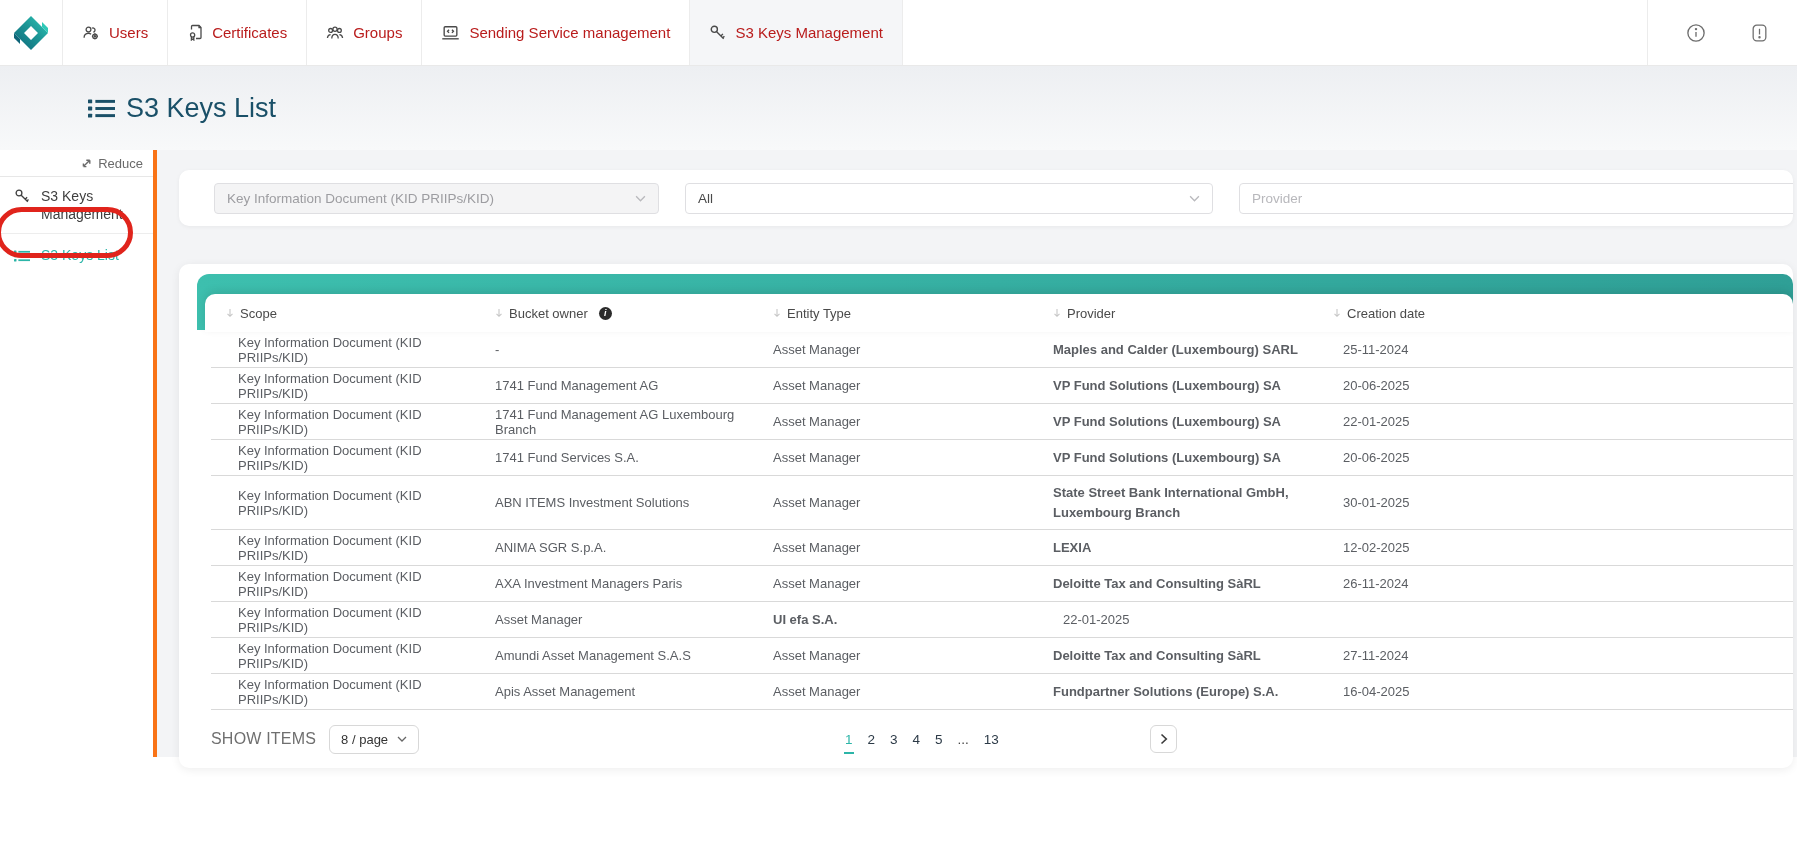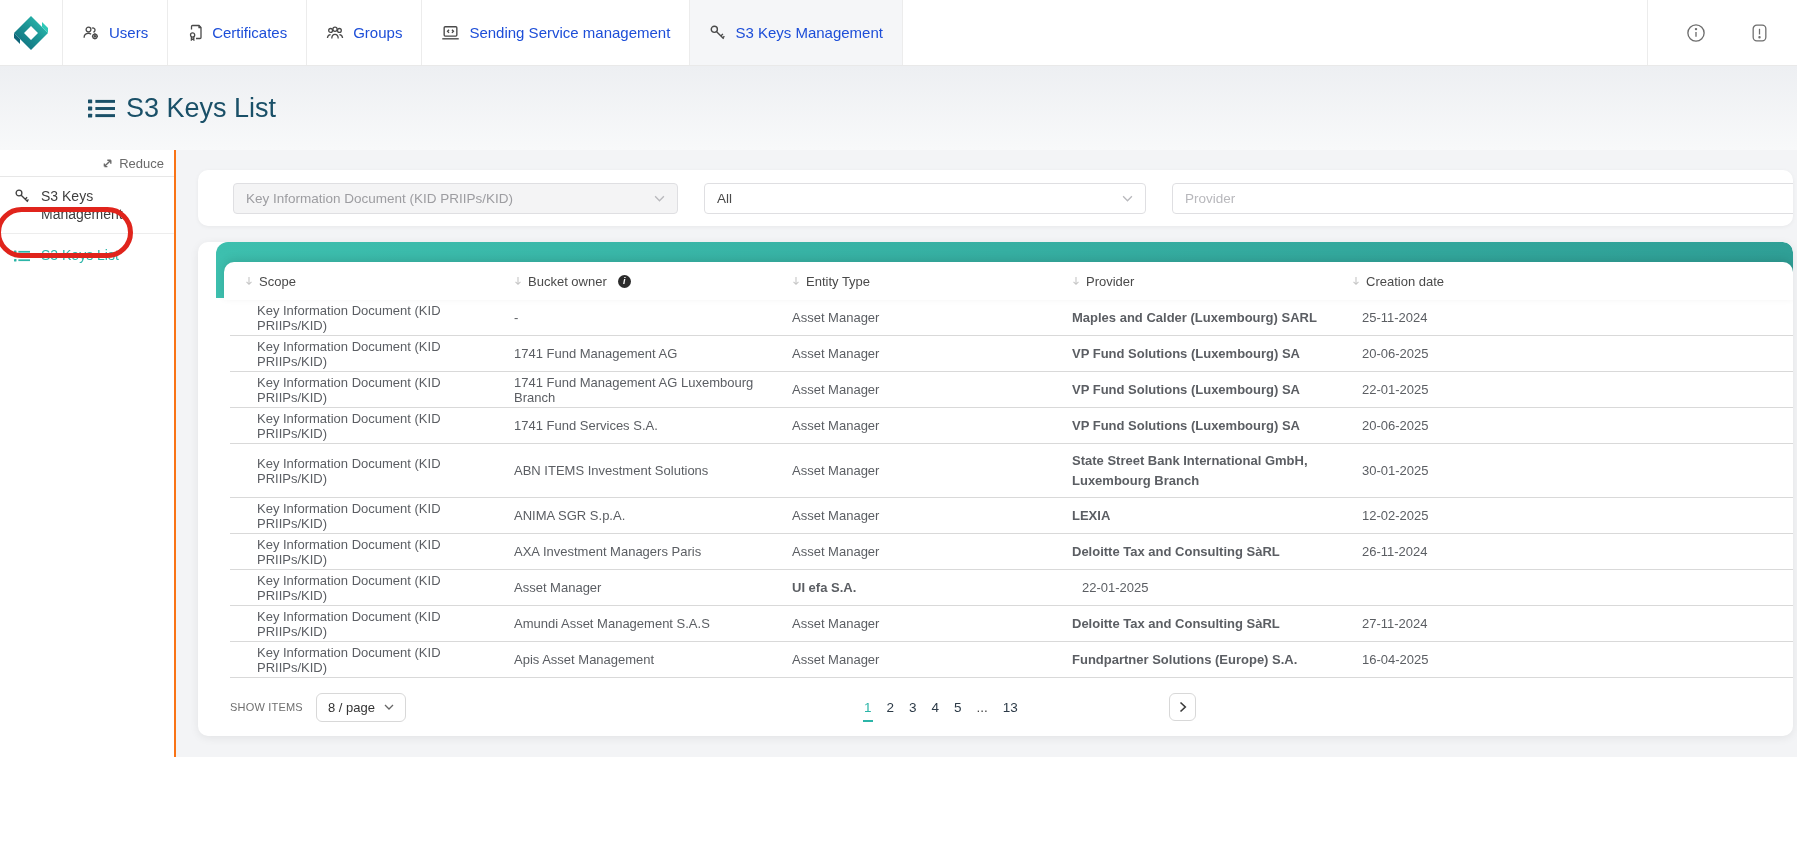--- a/index.html
+++ b/index.html
@@ -5,35 +5,35 @@
   * { margin:0; padding:0; box-sizing:border-box; }
   html,body { width:1797px; height:867px; overflow:hidden; background:#fff;
     font-family:"Liberation Sans", sans-serif; }
 
   
   .topnav { height:66px; display:flex; align-items:stretch; background:#fff;
     border-bottom:1px solid #e9e9e9; }
   .logo-box { width:63px; display:flex; align-items:center; justify-content:center;
     border-right:1px solid #ececec; }
   .tab { display:flex; align-items:center; gap:9px; padding:0 19px; font-size:15px;
-    color:#1d4ed8; border-right:1px solid #ececec; cursor:pointer; white-space:nowrap; }
+    color:#b91c1c; border-right:1px solid #ececec; cursor:pointer; white-space:nowrap; }
   .tab svg { stroke:#4a4a4a; fill:none; stroke-width:1.3; }
   .tab.active { background:#f5f6f8; }
   .nav-right { margin-left:auto; display:flex; align-items:center; gap:44px;
     padding:0 28px 0 38px; border-left:1px solid #ececec; }
   .nav-right svg { stroke:#6d6d6d; fill:none; stroke-width:1.2; }
 
   
   .page-header { height:84px; display:flex; align-items:center; gap:11px;
     padding-left:88px; background:linear-gradient(180deg,#edeff2 0%,#f8f9fa 100%); }
   .page-title { font-size:27px; color:#1a5068; font-weight:500; }
 
   
   .content { display:flex; height:607px; background:#f3f4f6; }
-  .sidebar { width:176px; background:#fff; border-right:2px solid #f97316; position:relative; }
+  .sidebar { width:157px; background:#fff; border-right:4px solid #f97316; position:relative; }
   .reduce-row { height:27px; display:flex; align-items:center; justify-content:flex-end;
     gap:5px; padding-right:10px; font-size:13px; color:#6a6a6a;
     border-bottom:1px solid #e7e7e7; cursor:pointer; }
   .reduce-row svg { stroke:#6a6a6a; fill:none; stroke-width:1.4; }
   .side-item { display:flex; gap:11px; padding:10px 8px 10px 14px; font-size:14px;
     color:#3f3f3f; border-bottom:1px solid #ededed; line-height:1.3; cursor:pointer; }
   .side-item svg { flex:0 0 auto; margin-top:1px; }
   .side-item .key-ic { stroke:#3f3f3f; fill:none; stroke-width:1.3; }
   .side-item.active { color:#2cb5a8; border-bottom:none; align-items:center; padding-top:12px; }
   .red-ring { position:absolute; left:-4px; top:57px; width:137px; height:51px;
@@ -42,28 +42,28 @@
   .main { flex:1; padding:20px 0 0 22px; }
 
   
   .filter-card { height:56px; margin-right:4px; background:#fff; border-radius:10px;
     box-shadow:0 1px 4px rgba(0,0,0,.05); display:flex; align-items:center;
     padding-left:35px; gap:26px; overflow:hidden; }
   .select { height:31px; border:1px solid #dfdfe2; border-radius:4px; display:flex;
     align-items:center; justify-content:space-between; padding:0 12px; font-size:13.5px;
     cursor:pointer; background:#fff; }
   .select.disabled { background:#f4f4f5; color:#9d9da1; width:445px; }
-  .select.white { color:#4a4a4a; width:442px; }
+  .select.white { color:#4a4a4a; width:528px; }
   .provider-input { flex:1; height:31px; border:1px solid #dfdfe2; border-radius:4px;
     padding:0 12px; font-size:13.5px; color:#4a4a4a; margin-right:-14px; outline:none; }
   .provider-input::placeholder { color:#b8b8bc; }
 
   
-  .table-card { margin-top:16px; margin-right:4px; background:#fff; border-radius:10px;
-    box-shadow:0 2px 10px rgba(0,0,0,.07); overflow:hidden; }
+  .table-card { margin-top:38px; margin-right:4px; background:#fff; border-radius:10px;
+    box-shadow:0 2px 10px rgba(0,0,0,.07); padding-top:10px; overflow:hidden; }
   .teal-band { margin-left:18px; height:56px; border-radius:12px 10px 0 0;
     background:linear-gradient(90deg,#3dbfae 0%,#2f9f96 100%); position:relative; }
   .header-row { position:absolute; left:8px; right:0; top:20px; height:38px;
     background:#fff; border-radius:10px 10px 0 0; box-shadow:0 -3px 8px rgba(0,0,0,.10);
     display:grid; grid-template-columns:284px 278px 280px 280px 1fr;
     align-items:center; padding-left:6px; }
   .hcell { display:flex; align-items:center; gap:6px; font-size:13px; color:#4a4a4a;
     cursor:pointer; }
   .hcell.c1 { padding-left:15px; }
   .sort-ic { flex:0 0 auto; }
@@ -75,21 +75,21 @@
   .trow { display:grid; grid-template-columns:284px 278px 280px 280px 1fr;
     align-items:center; min-height:36px; border-bottom:1px solid #d9d9d9;
     font-size:13px; color:#5b5e63; }
   .trow .c1 { padding-left:27px; }
   .trow .c4 { padding:7px 18px 7px 0; line-height:1.5;font-weight:bold; }
   .trow .c5 { padding-left:10px; }
 
   
   .pagination { height:58px; display:flex; align-items:center; padding-left:32px;
     position:relative; }
-  .show-items { font-size:11px; color:#6f6f6f; letter-spacing:.2px; }
+  .show-items { font-size:16px; color:#6f6f6f; letter-spacing:.2px; }
   .pagesize { margin-left:13px; display:flex; align-items:center; gap:9px;
     border:1px solid #d8d8d8; border-radius:6px; padding:6px 11px; font-size:13px;
     color:#333; background:#fff; cursor:pointer; }
   .pages { position:absolute; left:666px; display:flex; align-items:center; gap:15px;
     font-size:13.5px; color:#2c3a47; }
   .page-num { cursor:pointer; position:relative; }
   .page-num.active { color:#2cb5a8; }
   .page-num.active::after { content:""; position:absolute; left:-1px; right:-1px;
     bottom:-7px; height:2px; background:#2cb5a8; }
   .page-num.dots { color:#444; cursor:default; }

